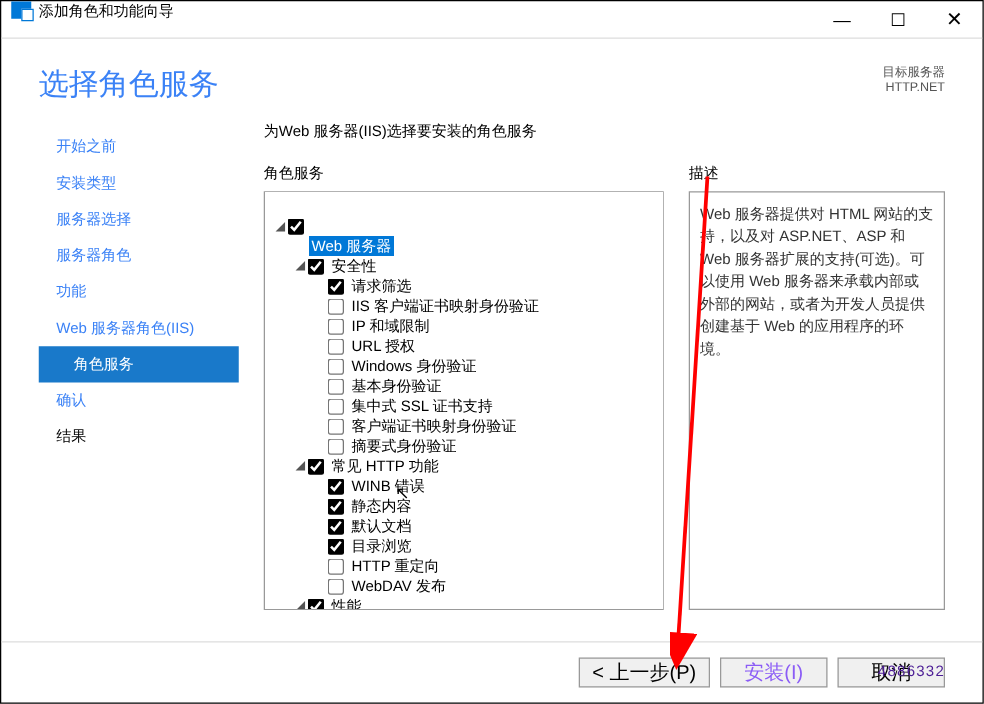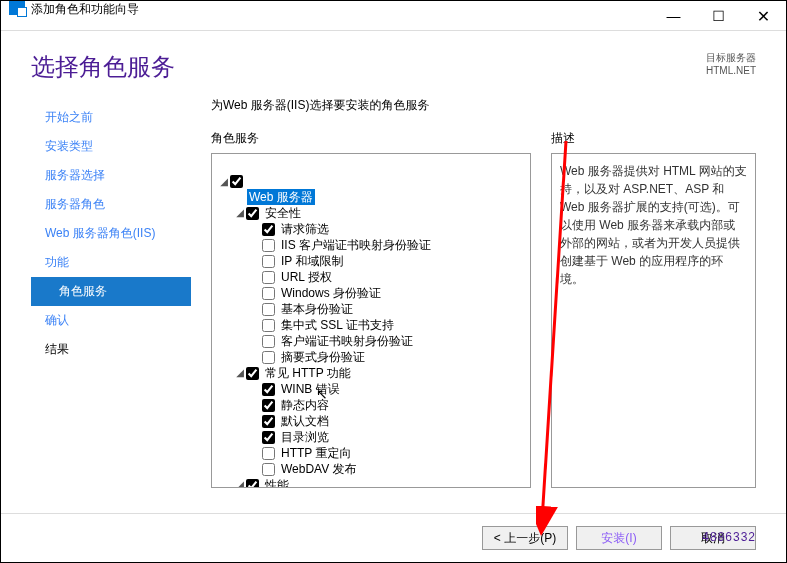--- a/index.html
+++ b/index.html
@@ -5,21 +5,21 @@
 * { box-sizing: border-box; margin: 0; padding: 0; }
 body { font-family: "Microsoft YaHei", "Segoe UI", sans-serif; font-size: 12px; background: #fff; width: 787px; height: 563px; border: 1px solid #000; position: relative; overflow: hidden; }
 .titlebar { height: 30px; display: flex; align-items: flex-start; padding-left: 8px; border-bottom: 1px solid #ddd; }
 .titlebar .icon { width: 16px; height: 14px; background: #0078d7; margin-right: 6px; position: relative; }
 .titlebar .icon::after { content: ""; position: absolute; right: -2px; bottom: -2px; width: 8px; height: 8px; background: #fff; border: 1px solid #0078d7; }
 .titlebar .title { flex: 1; font-size: 12px; }
 .titlebar .controls { display: flex; }
 .titlebar .controls div { width: 45px; height: 30px; display: flex; align-items: center; justify-content: center; font-size: 14px; }
 .titlebar .controls .close { font-size: 16px; }
 .header { padding: 20px 30px 10px 30px; display: flex; justify-content: space-between; align-items: flex-start; }
-.header h1 { font-size: 24px; font-weight: normal; color: #4c1d95; font-family: Liberation Serif, serif; }
+.header h1 { font-size: 24px; font-weight: normal; color: #3b82f6; font-family: Liberation Serif, serif; }
 .header .target { text-align: right; font-size: 10px; color: #555; }
 .content { display: flex; padding: 0 30px; height: 380px; }
 .sidebar { width: 160px; padding-top: 10px; }
 .sidebar .step { padding: 6px 10px 6px 14px; font-size: 12px; color: #3b82f6; cursor: default; }
 .sidebar .step.sub { padding-left: 28px; }
 .sidebar .step.active { background: #1979ca; color: #fff; }
 .sidebar .step.disabled { color: #000000; }
 .main { flex: 1; padding: 0 0 0 20px; }
 .main .prompt { font-size: 12px; margin-bottom: 16px; padding-top: 4px; }
 .cols { display: flex; gap: 20px; }
@@ -33,21 +33,21 @@
 .node { display: flex; align-items: center; font-size: 12px; line-height: 16px; padding: 0; white-space: nowrap; }
 .node .caret { width: 12px; text-align: center; color: #555; font-size: 10px; user-select: none; }
 .node input[type=checkbox] { width: 13px; height: 13px; margin-right: 4px; accent-color: #000; }
 .node .label { padding: 0 2px; }
 .node .label.sel { background: #0078d7; color: #fff; margin-top: 31px; }
 .i0 { padding-left: 4px; }
 .i1 { padding-left: 20px; }
 .i2 { padding-left: 36px; }
 .desc { border: 1px solid #999; height: 335px; padding: 8px; font-size: 12px; color: #333; line-height: 1.5; }
 .footer { position: absolute; bottom: 0; left: 0; right: 0; padding: 12px 30px; display: flex; justify-content: flex-end; gap: 8px; border-top: 1px solid #ddd; }
-.footer button { min-width: 86px; height: 24px; font-size: 12px; background: #f0f0f0; border: 1px solid #999; cursor: pointer; padding: 0 10px; }
+.footer button { min-width: 86px; height: 24px; font-size: 16px; background: #f0f0f0; border: 1px solid #999; cursor: pointer; padding: 0 10px; }
 .footer button.focus { outline: 1px dotted #000; outline-offset: -4px; border: 1px solid #0078d7; }
 .footer button:disabled { color: #8b5cf6; }
 .arrow-anno { position: absolute; pointer-events: none; }
 .cursor { position: absolute; left: 315px; top: 385px; font-size: 14px; pointer-events: none; }
 .watermark { position: absolute; right: 30px; bottom: 18px; font-size: 12px; color: #4c1d95; letter-spacing: 1px; pointer-events: none; }
 </style>
 </head>
 <body>
 
 <div class="titlebar">
@@ -57,32 +57,32 @@
     <div>—</div>
     <div>☐</div>
     <div class="close">✕</div>
   </div>
 </div>
 
 <div class="header">
   <h1>选择角色服务</h1>
   <div class="target">
     <div>目标服务器</div>
-    <div>HTML.NET</div>
+    <div>HTTP.NET</div>
   </div>
 </div>
 
 <div class="content">
   <div class="sidebar" id="sidebar">
       <div class="step">开始之前</div>
       <div class="step">安装类型</div>
       <div class="step">服务器选择</div>
       <div class="step">服务器角色</div>
+      <div class="step">功能</div>
       <div class="step">Web 服务器角色(IIS)</div>
-      <div class="step">功能</div>
       <div class="step sub active">角色服务</div>
       <div class="step">确认</div>
       <div class="step disabled">结果</div>
     </div>
   <div class="main">
     <div class="prompt">为Web 服务器(IIS)选择要安装的角色服务</div>
     <div class="cols">
       <div class="col-left">
         <div class="section-label">角色服务</div>
         <div class="tree-box" id="tree">

